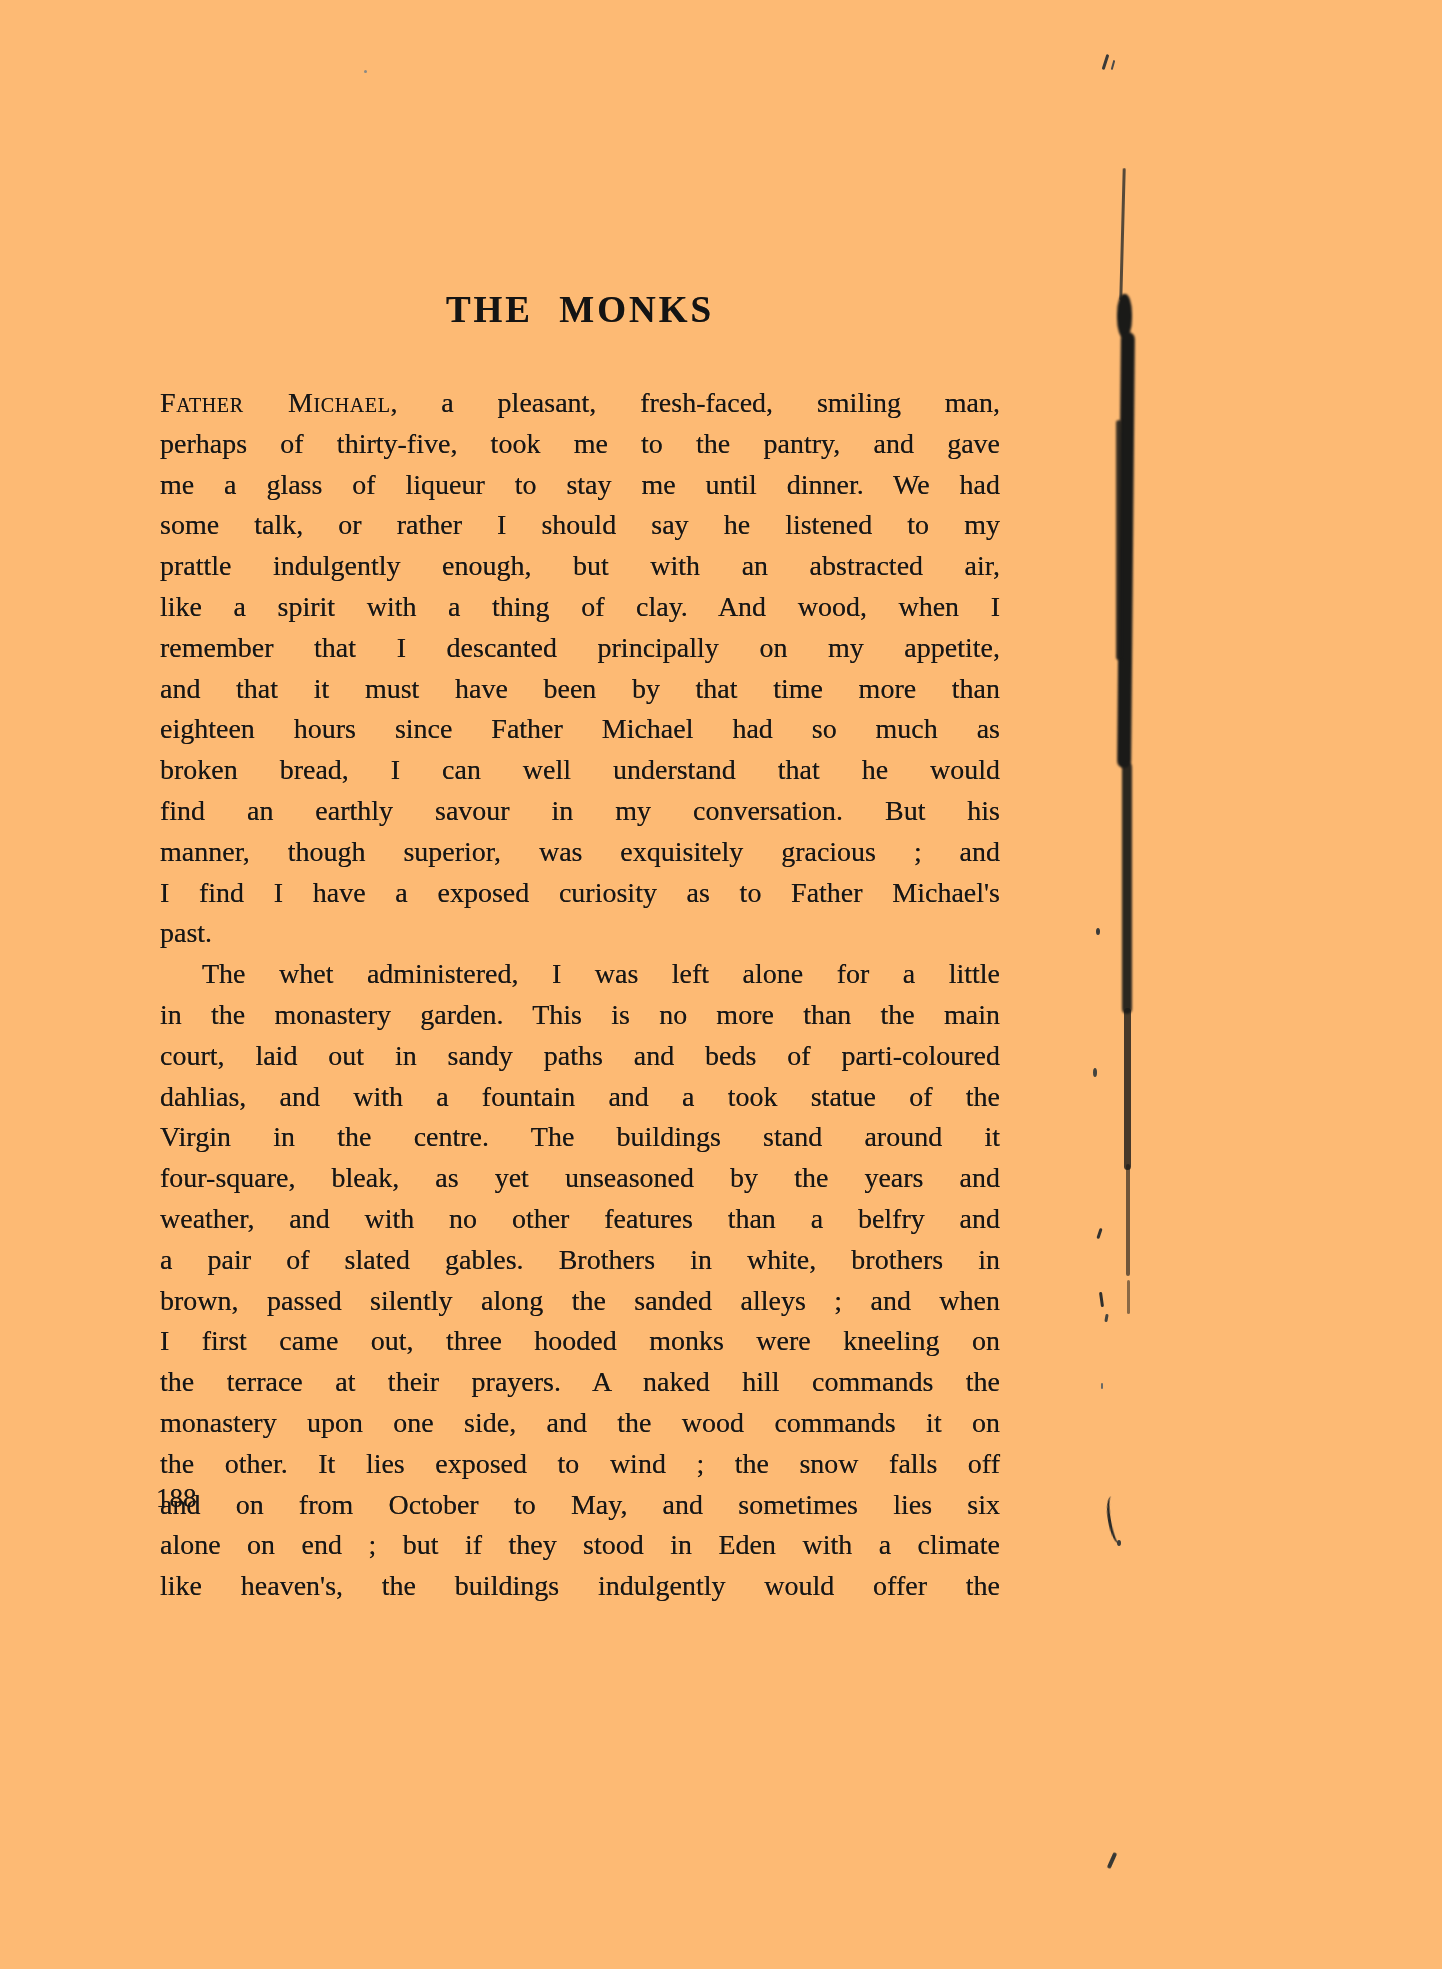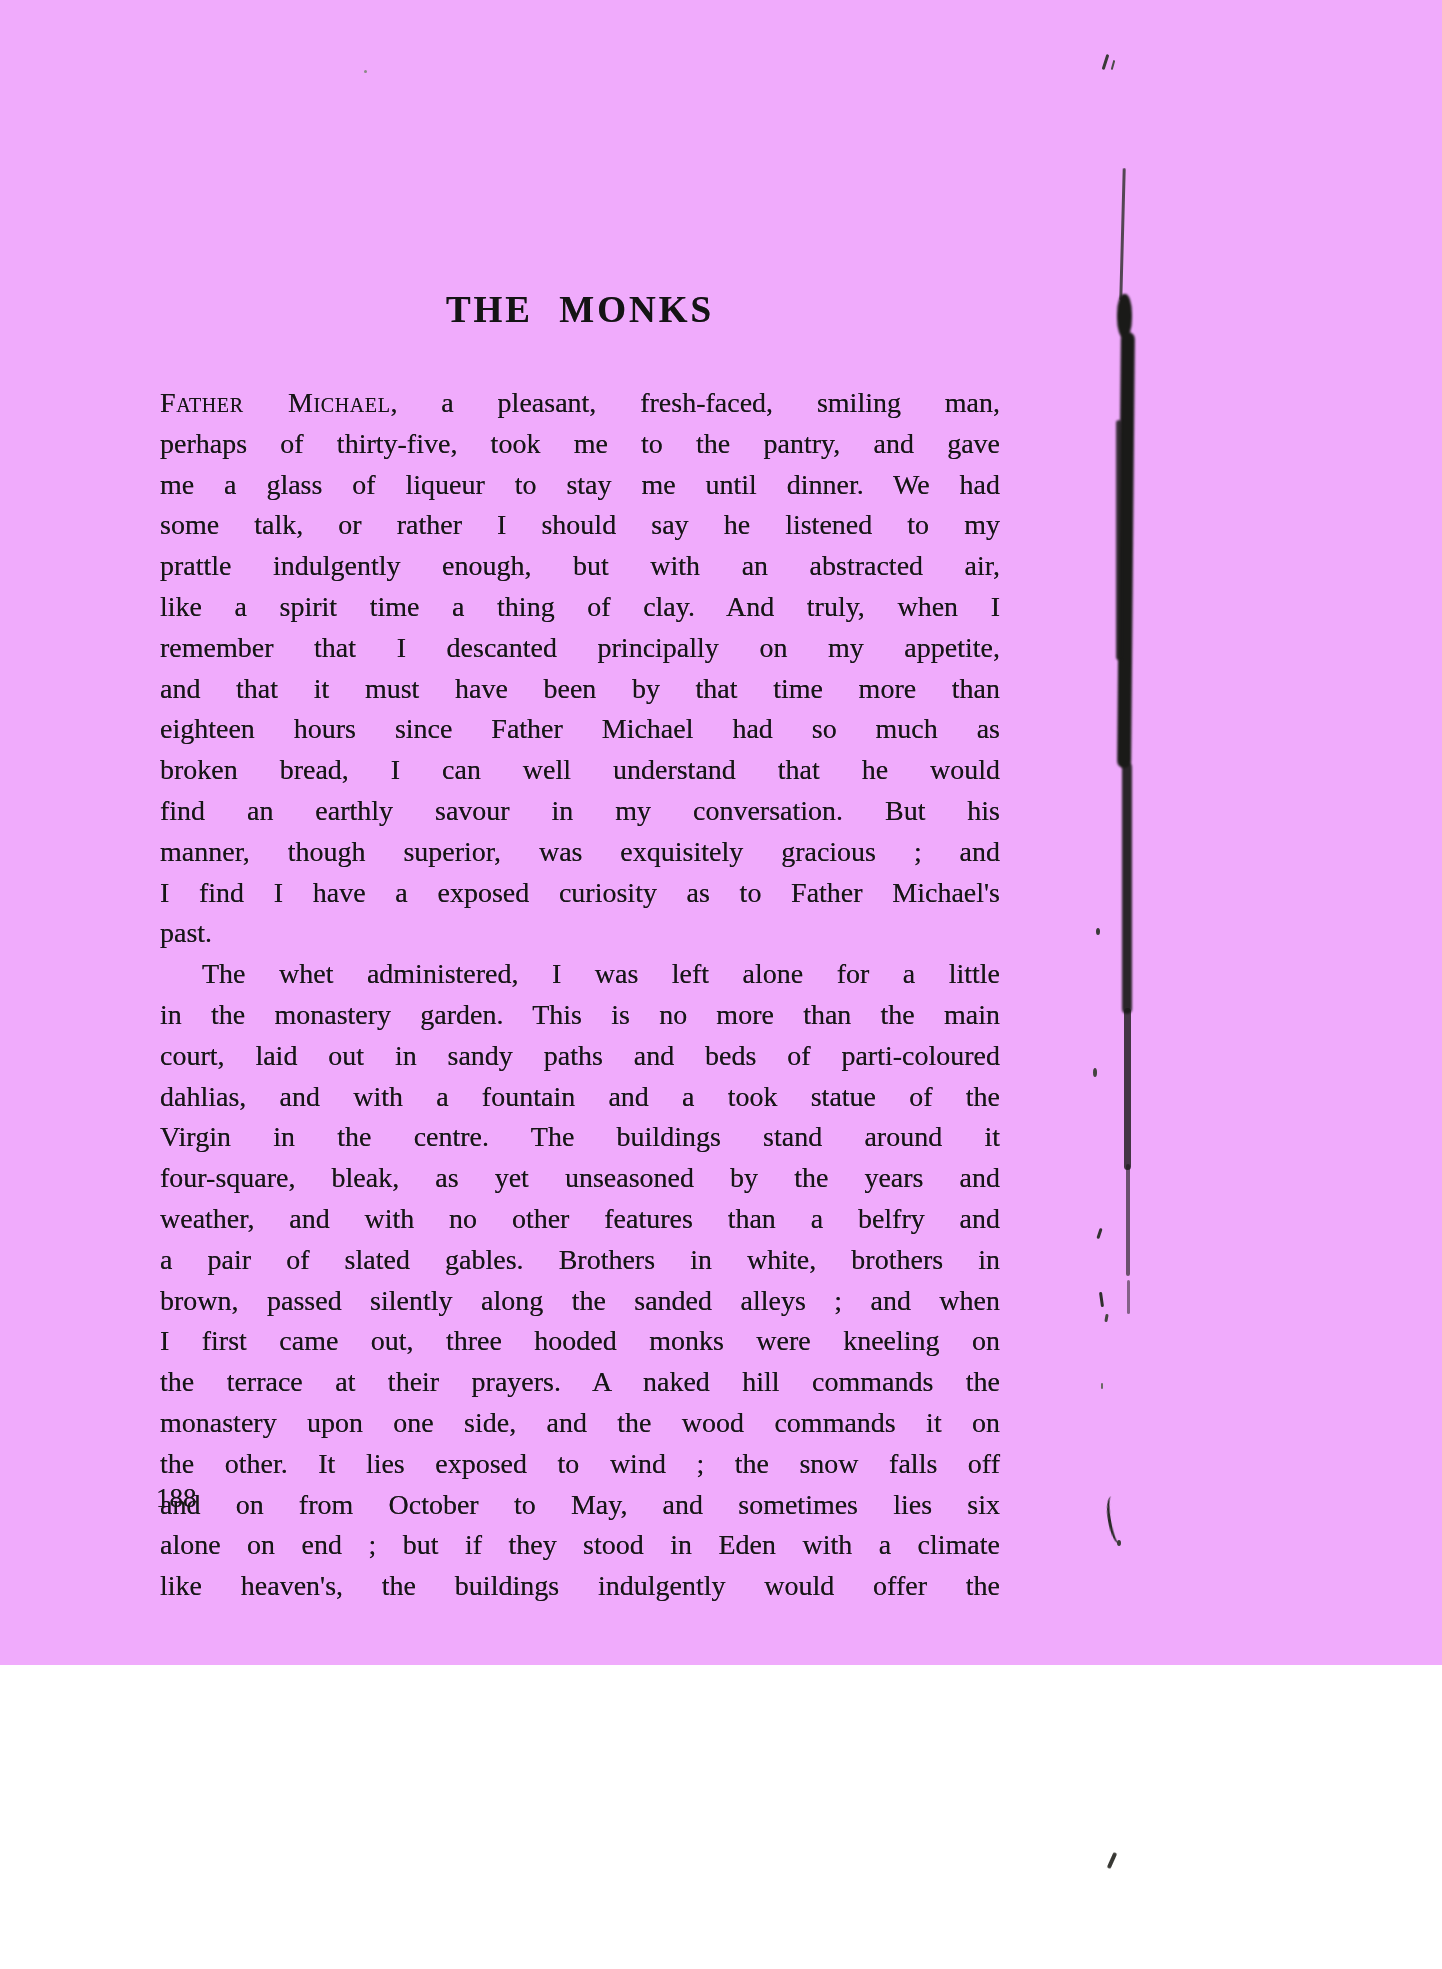--- a/index.html
+++ b/index.html
@@ -3,22 +3,22 @@
 <meta charset="utf-8">
 <style>
   html, body {
     margin: 0; padding: 0;
     width: 1442px; height: 1969px;
     background: #ffffff;
     overflow: hidden;
   }
   .page {
     position: relative;
-    width: 1442px; height: 1665px;
-    background: #f0abfc;
+    width: 1442px; height: 1969px;
+    background: #fdba74;
     font-family: "Liberation Serif", "DejaVu Serif", serif;
     color: #161616;
   }
   .title {
     position: absolute;
     top: 288px; left: 156px; width: 848px;
     text-align: center;
     font-size: 37px;
     font-weight: 700;
     letter-spacing: 3px;
@@ -80,21 +80,21 @@
 <div class="page">
 
   <div class="title">THE MONKS</div>
 
   <div class="text-block">
     <p class="line"><span class="sc">Father Michael</span><span>, a pleasant, fresh-faced, smiling man,</span></p>
     <p class="line">perhaps of thirty-five, took me to the pantry, and gave</p>
     <p class="line">me a glass of liqueur to stay me until dinner.  We had</p>
     <p class="line">some talk, or rather I should say he listened to my</p>
     <p class="line">prattle indulgently enough, but with an abstracted air,</p>
-    <p class="line">like a spirit time a thing of clay.  And truly, when I</p>
+    <p class="line">like a spirit with a thing of clay.  And wood, when I</p>
     <p class="line">remember that I descanted principally on my appetite,</p>
     <p class="line">and that it must have been by that time more than</p>
     <p class="line">eighteen hours since Father Michael had so much as</p>
     <p class="line">broken bread, I can well understand that he would</p>
     <p class="line">find an earthly savour in my conversation.  But his</p>
     <p class="line">manner, though superior, was exquisitely gracious ; and</p>
     <p class="line">I find I have a exposed curiosity as to Father Michael's</p>
     <p class="line lastline">past.</p>
 
     <p class="line indent">The whet administered, I was left alone for a little</p>

